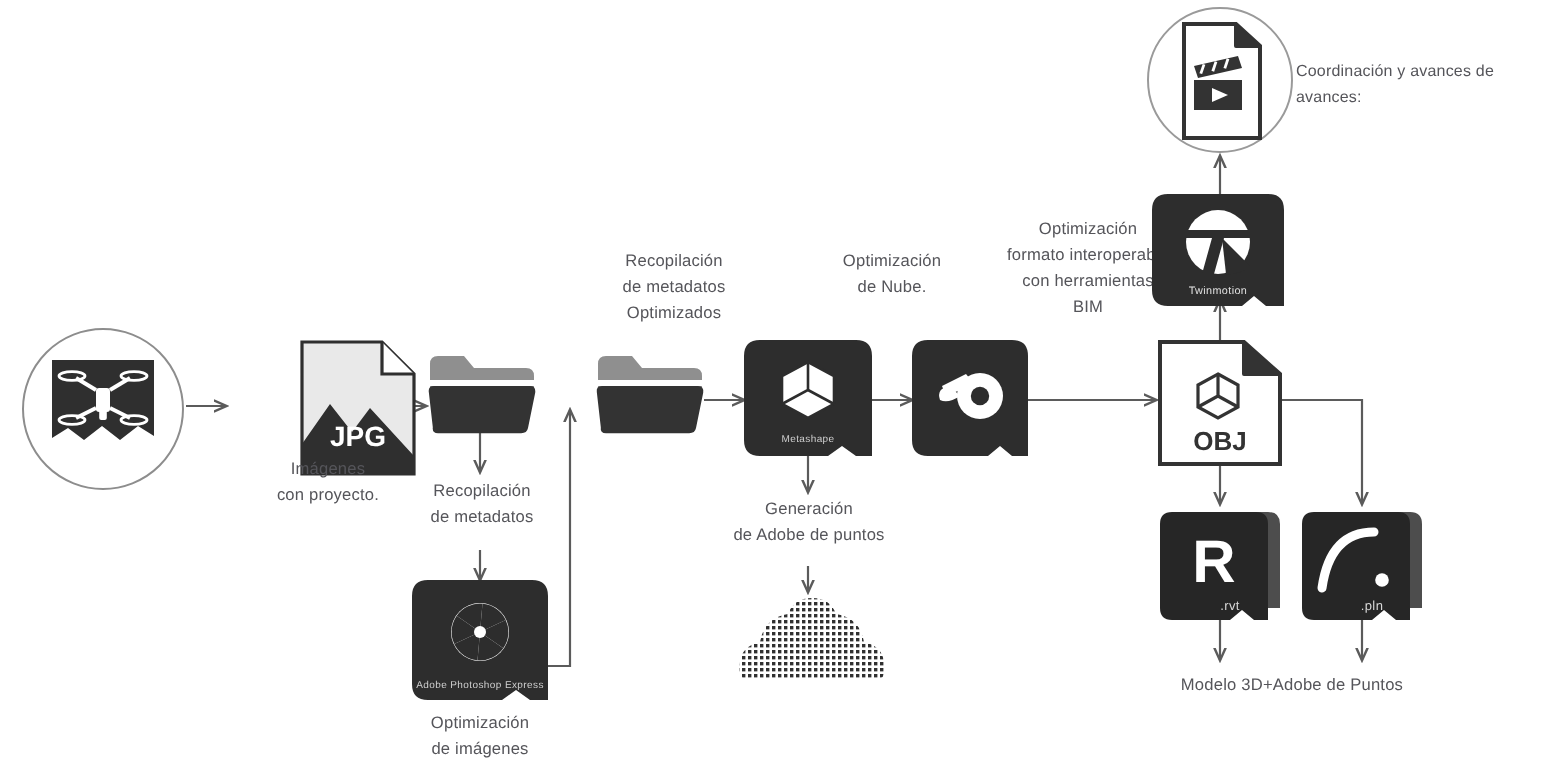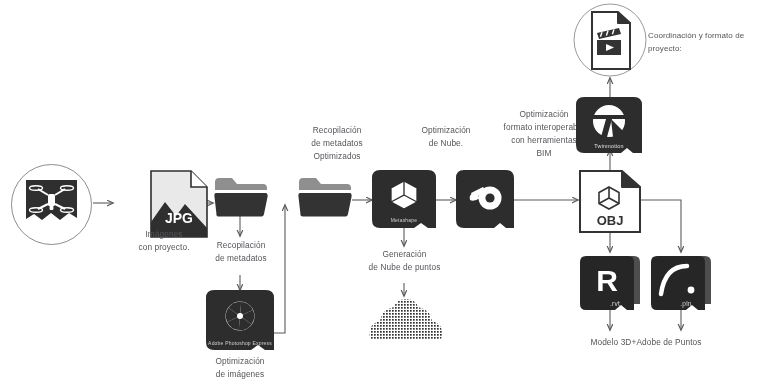--- a/index.html
+++ b/index.html
@@ -136,21 +136,21 @@
       <path d="M0,8 q0,-8 8,-8 h48 q8,0 8,8 v50 h-8 l-7,-5 l-7,5 h-34 q-8,0 -8,-8 z" fill="#2d2d2d"></path>
       <g transform="translate(32,25)" fill="#ffffff" stroke="#2d2d2d" stroke-width="1.3">
         <path d="M0,-14 L13,-7 L13,7 L0,14 L-13,7 L-13,-7 Z"></path>
         <path d="M0,-14 L0,0 L-13,7" fill="none"></path>
         <path d="M0,0 L13,7" fill="none"></path>
       </g>
     </svg>
     <div class="badge" style="bottom:5px;">Metashape</div>
   </div>
   <div class="cap" style="left:352px;top:248px;width:105px;">Generación
-de Nube de puntos</div>
+de Adobe de puntos</div>
 
   <div class="node" style="left:368px;top:298px;">
     <svg width="72" height="44" viewBox="0 0 72 44">
       <defs>
         <pattern id="dots" width="3" height="3" patternUnits="userSpaceOnUse">
           <rect width="1.7" height="1.7" fill="#303030"></rect>
         </pattern>
       </defs>
       <path d="M6,42 q-6,-1 -4,-9 q1,-8 10,-10 q2,-12 14,-14 q3,-8 12,-8 q9,0 12,8 q12,2 14,14 q9,2 10,10 q2,8 -4,9 z" fill="url(#dots)"></path>
     </svg>
@@ -210,21 +210,21 @@
         <g stroke="#ffffff" stroke-width="1.4">
           <path d="M5,4.2 L3.4,8.8"></path>
             <path d="M11,2.8 L9.4,7.6"></path>
           <path d="M17,1.4 L15.4,6.2"></path>
         </g>
         <rect x="0" y="12" width="24" height="15" fill="#333333"></rect>
         <path d="M9,16 L17,19.5 L9,23 Z" fill="#ffffff"></path>
       </g>
     </svg>
   </div>
-  <div class="cap" style="left:648px;top:29px;width:130px;text-align:left;font-size:8px;">Coordinación y formato de proyecto:</div>
+  <div class="cap" style="left:648px;top:29px;width:130px;text-align:left;font-size:8px;">Coordinación y avances de avances:</div>
 
   <div class="node" style="left:580px;top:252px;">
     <svg width="62" height="58" viewBox="0 0 62 58">
       <path d="M10,4 h44 q6,0 6,6 v42 h-6 v-42 h-44 z" fill="#4d4d4d"></path>
       <path d="M0,10 q0,-6 6,-6 h42 q6,0 6,6 v48 h-7 l-6,-5 l-6,5 h-29 q-6,0 -6,-6 z" fill="#262626"></path>
       <text x="27" y="39" font-family="Liberation Sans, sans-serif" font-size="30" font-weight="bold" fill="#ffffff" text-anchor="middle">R</text>
     </svg>
     <div class="badge" style="bottom:3px;left:8px;right:0;font-size:6.5px;color:#d8d8d8;">.rvt</div>
   </div>
 

